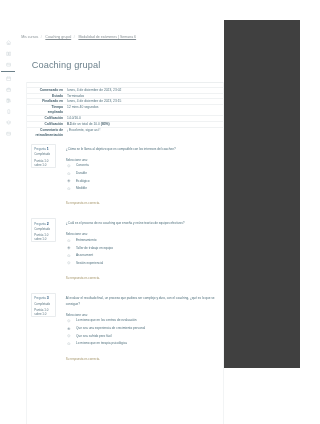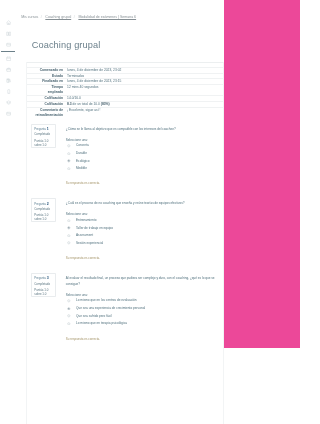--- a/index.html
+++ b/index.html
@@ -1,18 +1,18 @@
 <!DOCTYPE html>
 <html><head>
 <meta charset="utf-8">
 <style>
   html,body{margin:0;padding:0;background:#fff;}
   body{width:300px;height:424px;font-family:"Liberation Sans",sans-serif;overflow:hidden;
        -webkit-font-smoothing:antialiased;}
-  .page{position:relative;width:300px;height:348px;background:#ec4899;}
+  .page{position:relative;width:300px;height:348px;background:#404040;margin-top:20px;}
 
   
   .sidebar{position:absolute;left:0;top:0;width:26px;height:424px;background:#fff;}
   .sb-list{position:absolute;left:0;top:17.2px;width:26px;}
   .sb-item{height:11.1px;display:flex;align-items:center;justify-content:flex-start;padding-left:5.55px;}
   .sb-item svg{display:block;}
   .sb-sep{height:1.25px;width:13.8px;margin:0.5px 0 0.5px 1.2px;background:#6c8089;}
 
   
   .content{position:absolute;left:26.3px;top:0;width:198px;height:424px;background:#fff;}

